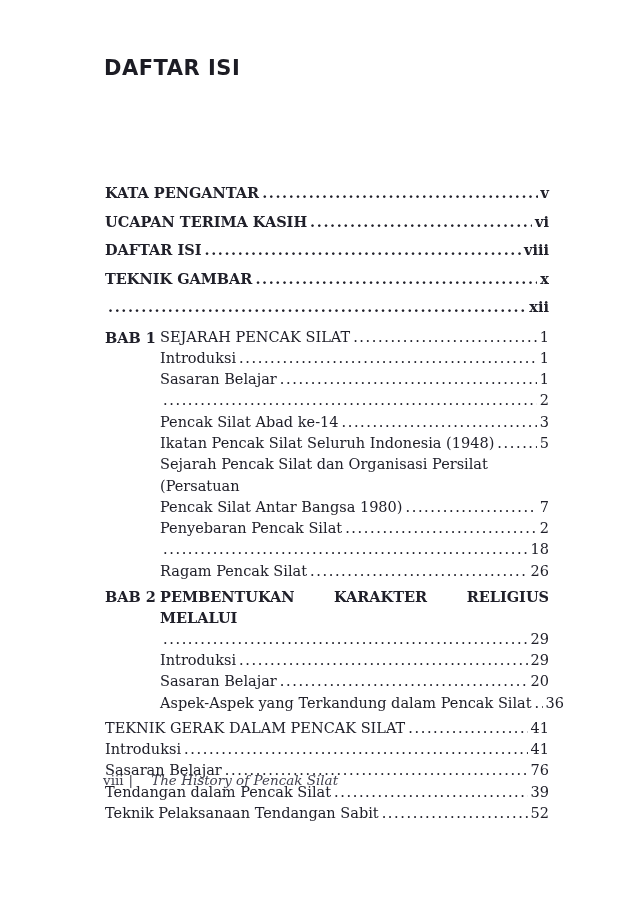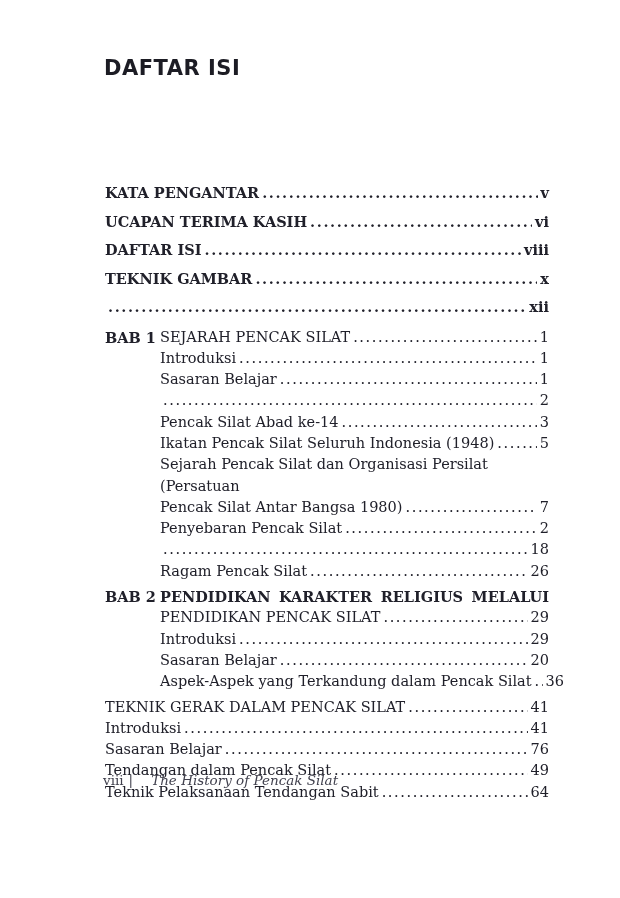--- a/index.html
+++ b/index.html
@@ -147,23 +147,22 @@
           <div class="trow">
     <span class="tlabel">Ragam Pencak Silat</span>
     <span class="dots"></span>
     <span class="pnum">26</span>
   </div>
         </div>
   </div>
       <div class="chapter">
     <div class="chap-label">BAB 2</div>
     <div class="chap-body">
-          <div class="jline">PENDIDIKAN KARAKTER RELIGIUS MELALUI</div>
+          <div class="jline">PEMBENTUKAN KARAKTER RELIGIUS MELALUI</div>
           <div class="trow chap-title-row">
-    <span class="tlabel">PENDIDIKAN PENCAK SILAT</span>
     <span class="dots"></span>
     <span class="pnum">29</span>
   </div>
           <div class="trow">
     <span class="tlabel">Introduksi</span>
     <span class="dots"></span>
     <span class="pnum">29</span>
   </div>
           <div class="trow">
     <span class="tlabel">Sasaran Belajar</span>
@@ -190,26 +189,26 @@
     <span class="pnum">41</span>
   </div>
           <div class="trow">
     <span class="tlabel">Sasaran Belajar</span>
     <span class="dots"></span>
     <span class="pnum">76</span>
   </div>
           <div class="trow">
     <span class="tlabel">Tendangan dalam Pencak Silat</span>
     <span class="dots"></span>
-    <span class="pnum">49</span>
+    <span class="pnum">39</span>
   </div>
           <div class="trow">
     <span class="tlabel">Teknik Pelaksanaan Tendangan Sabit</span>
     <span class="dots"></span>
-    <span class="pnum">64</span>
+    <span class="pnum">52</span>
   </div>
         </div>
   </div>
     </div>
 
   <div class="page-footer">
     <span class="folio">viii</span>
     <span class="sep">|</span>
     <span class="book">The History of Pencak Silat</span>
   </div>

